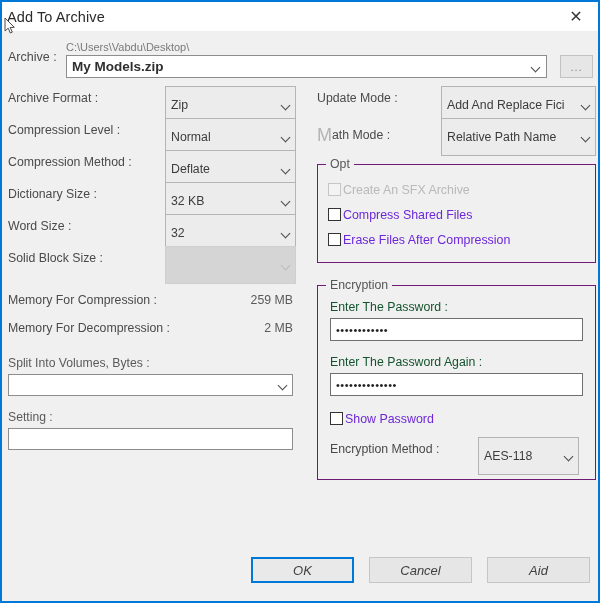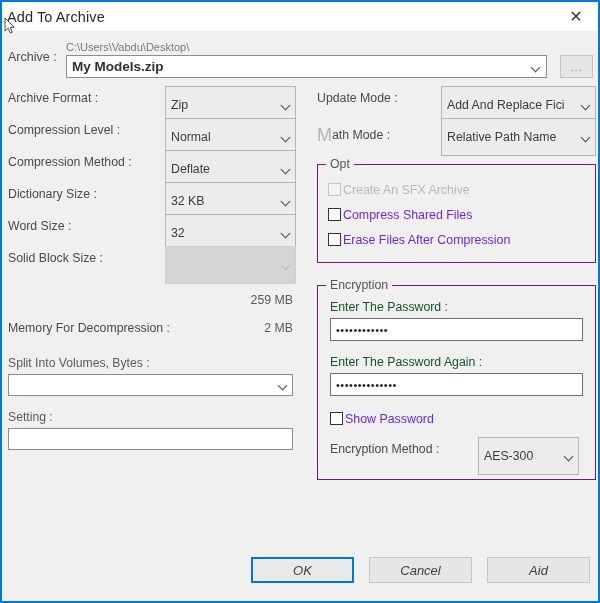--- a/index.html
+++ b/index.html
@@ -285,20 +285,21 @@
     <div class="combo disabled">
       <span class="val"></span>
       <span class="chev"></span>
     </div>
   </div>
 
 
   <div style="height:12px"></div>
 
   <div class="memrow">
+    <span class="label">Memory For Compression :</span>
     <span class="value">259 MB</span>
   </div>
 
   <div class="memrow">
     <span class="label">Memory For Decompression :</span>
     <span class="value">2 MB</span>
   </div>
 
   <div style="height:10px"></div>
 
@@ -370,21 +371,21 @@
     <div style="height:10px"></div>
 
     <div class="chk-row">
       <span class="cbox"></span>
       <span class="chk-label">Show Password</span>
     </div>
 
     <div class="enc-method-row">
       <span class="label">Encryption Method :</span>
       <div class="combo">
-        <span class="val">AES-300</span>
+        <span class="val">AES-118</span>
         <span class="chev"></span>
       </div>
     </div>
   </div>
 
 </div>
 
 <div class="btnbar">
   <div class="btn default">OK</div>
   <div class="btn">Cancel</div>

